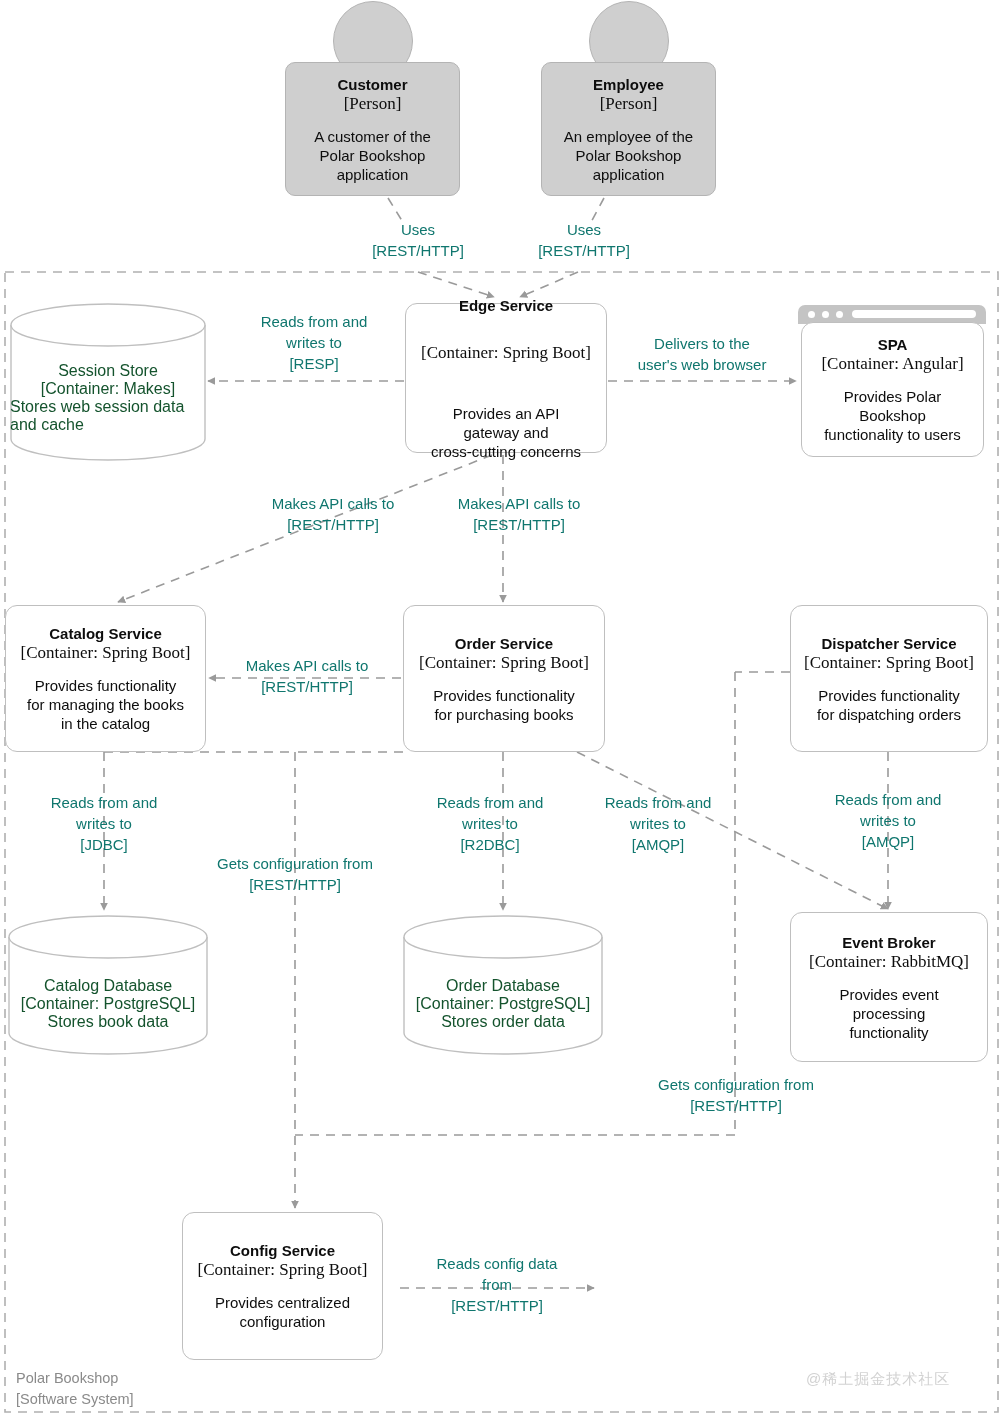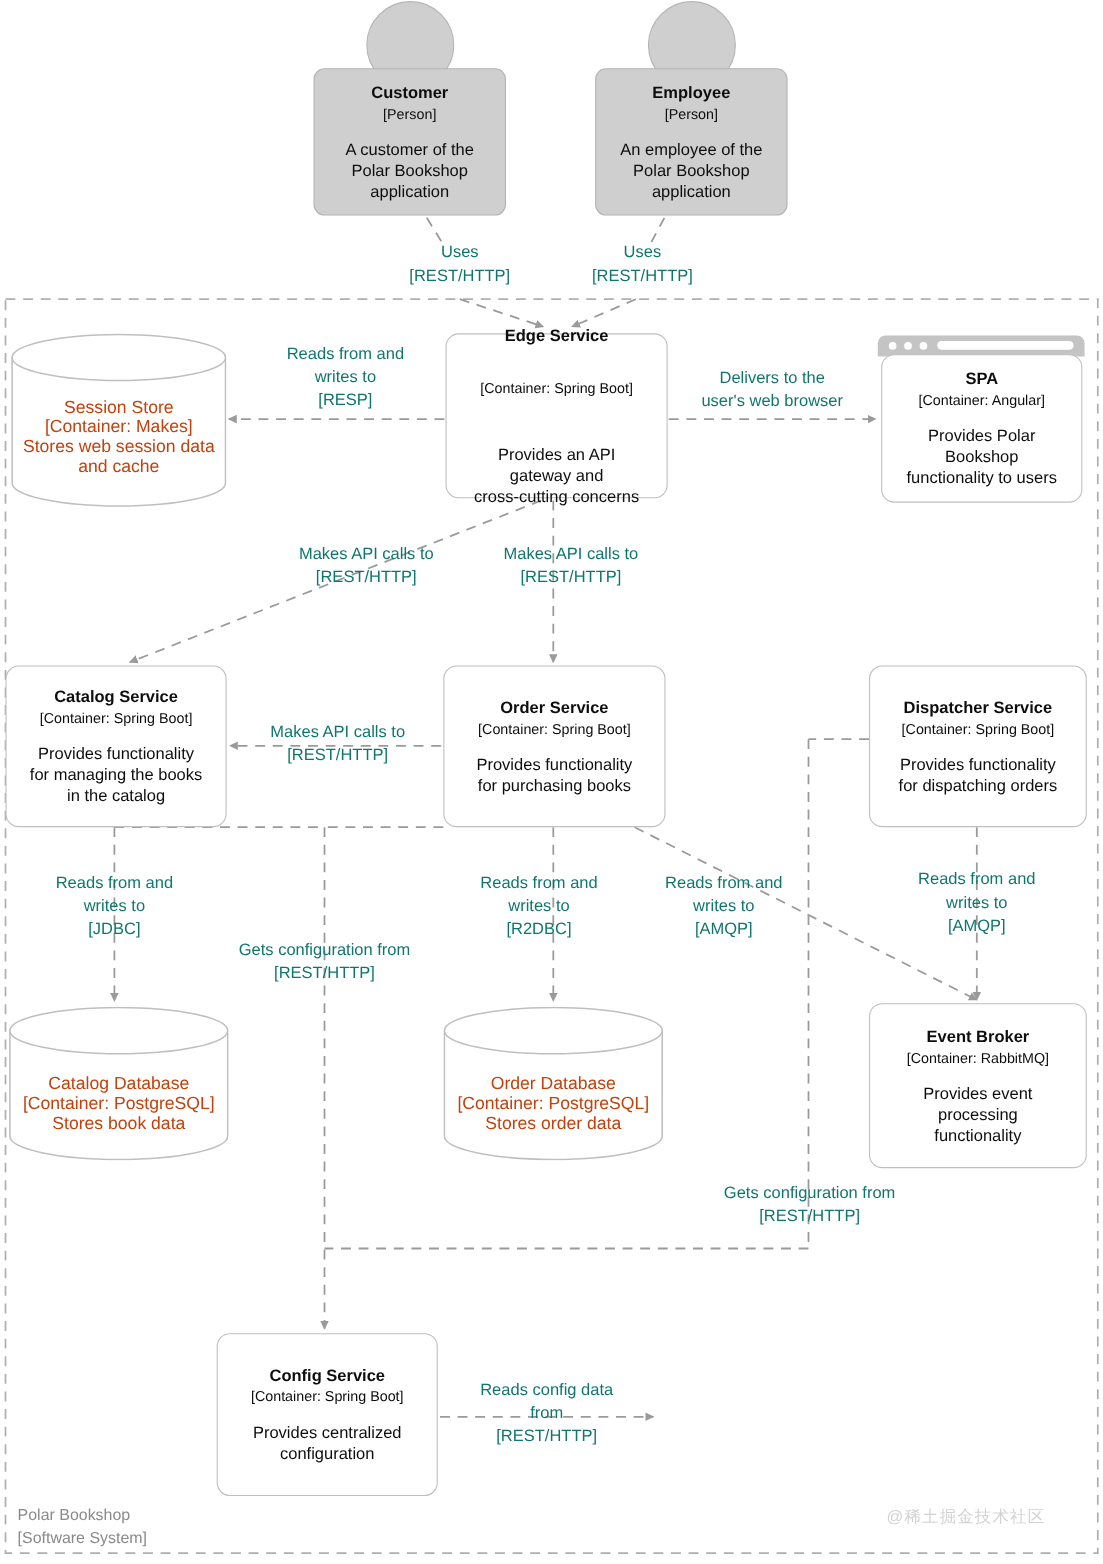--- a/index.html
+++ b/index.html
@@ -34,22 +34,23 @@
     justify-content: center;
     text-align: center;
     color: #0d0d0d;
   }
   .node .n-title {
     font-weight: bold;
     font-size: 15px;
     line-height: 19px;
   }
   .node .n-tech {
-    font-size: 13px;
+    font-size: 17px;
     line-height: 19px;
+    font-family: Liberation Serif, serif;
   }
   .node .n-desc {
     font-size: 15px;
     line-height: 19px;
     margin-top: 14px;
     white-space: pre-line;
   }
   
   .person-box {
     background: #cfcfcf;
@@ -92,22 +93,21 @@
   
   .cyl-wrap { position: absolute; }
   .cyl-wrap .cyl-text {
     position: absolute;
     left: 0;
     right: 0;
     display: flex;
     flex-direction: column;
     align-items: center;
     justify-content: center;
-    text-align: center;
-    color: #c2410c;
+    color: #14532d;
   }
   
   .elabel {
     position: absolute;
     font-size: 15px;
     line-height: 21px;
     color: #0f766e;
     text-align: center;
     white-space: pre-line;
   }
@@ -272,21 +272,21 @@
   </div>
 
   <div class="node cont-box" style="left:790px; top:912px; width:198px; height:150px;border-radius:12px;">
     <div class="n-title">Event Broker</div>
     <div class="n-tech">[Container: RabbitMQ]</div>
     <div class="n-desc">Provides event
 processing
 functionality</div>
   </div>
 
-  <div class="node cont-box" style="left:197px; top:1212px; width:201px; height:148px;">
+  <div class="node cont-box" style="left:182px; top:1212px; width:201px; height:148px;">
     <div class="n-title">Config Service</div>
     <div class="n-tech">[Container: Spring Boot]</div>
     <div class="n-desc">Provides centralized
 configuration</div>
   </div>
 
 
   <div class="elabel" style="left:340px; top:219px; width:156px;">Uses
 [REST/HTTP]</div>
 

